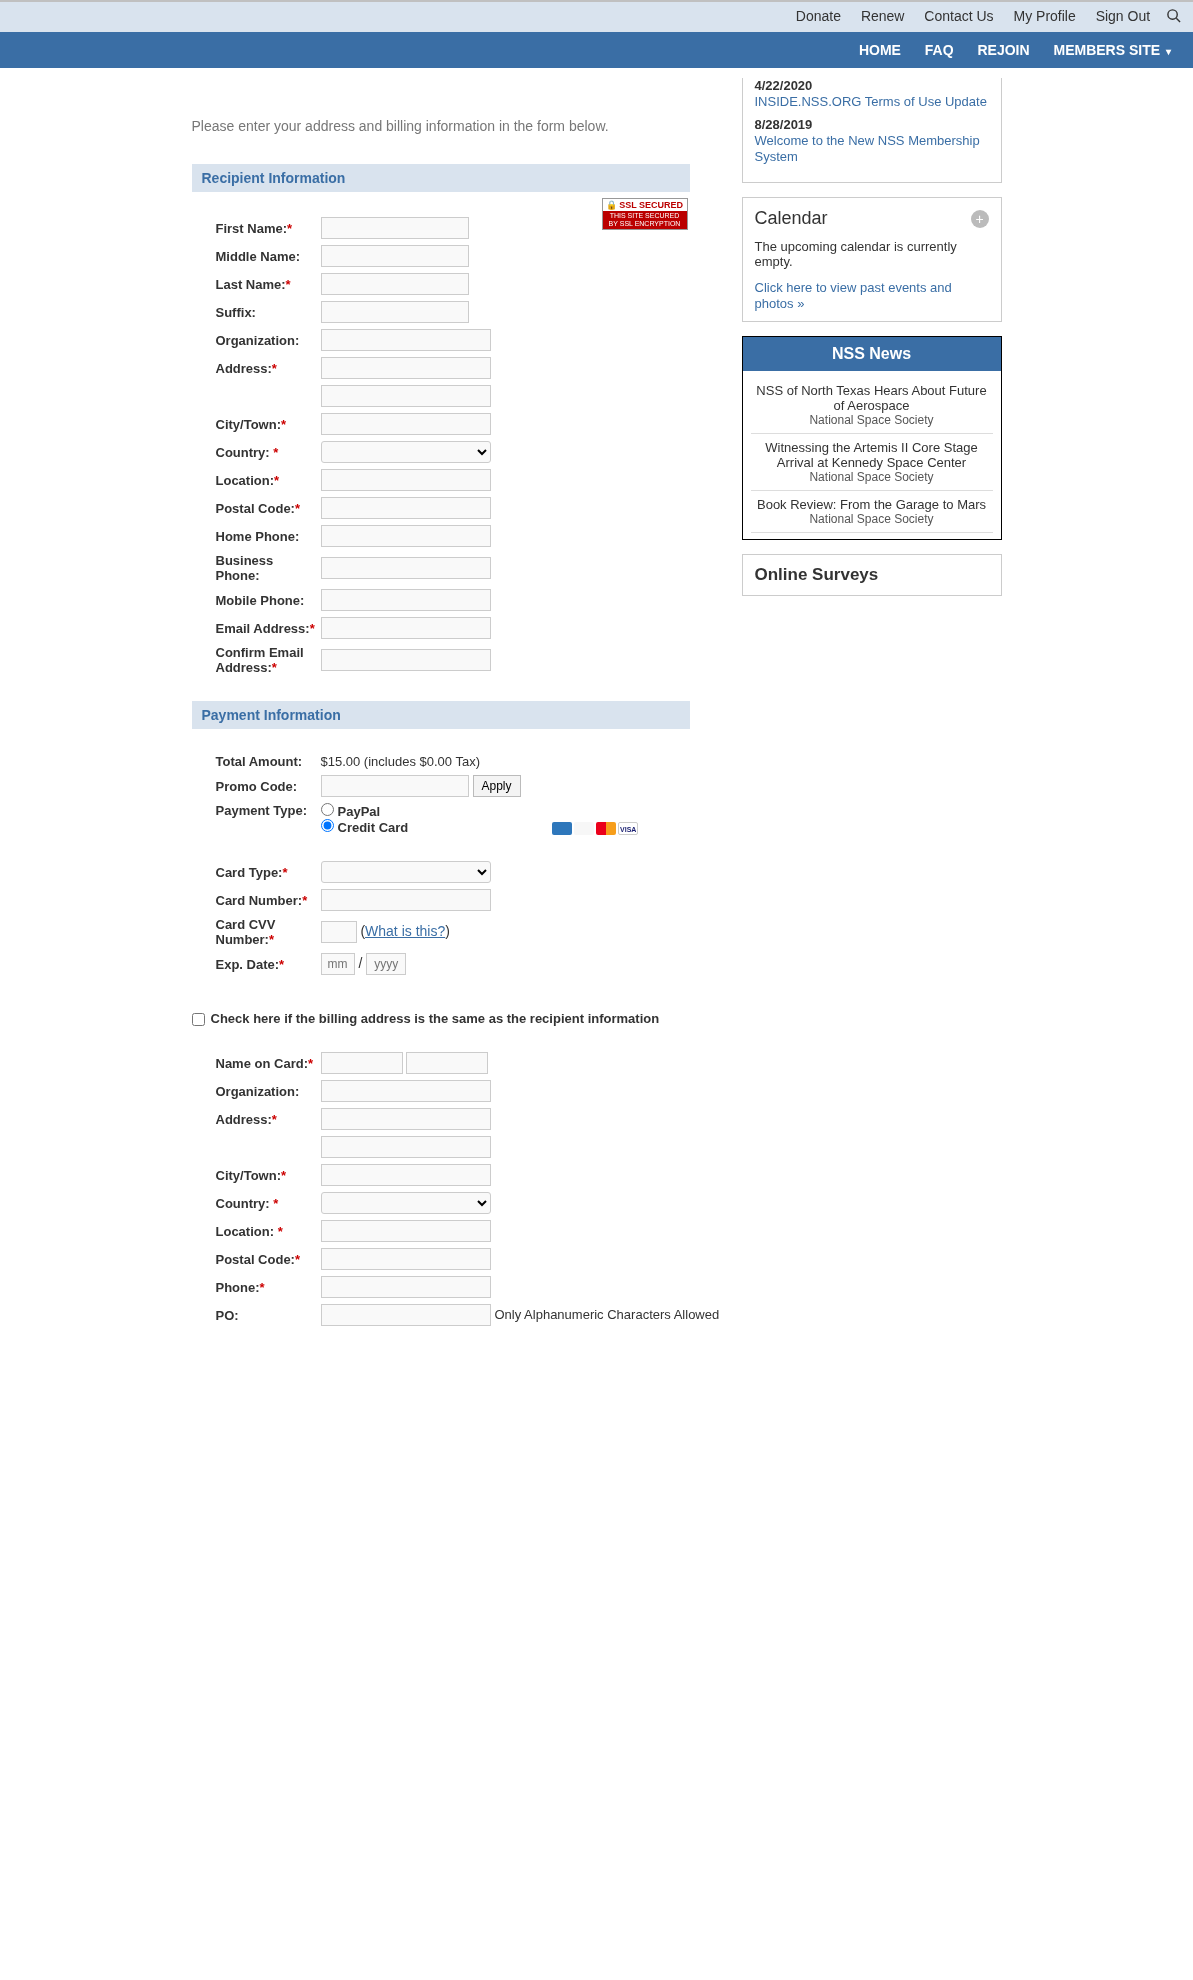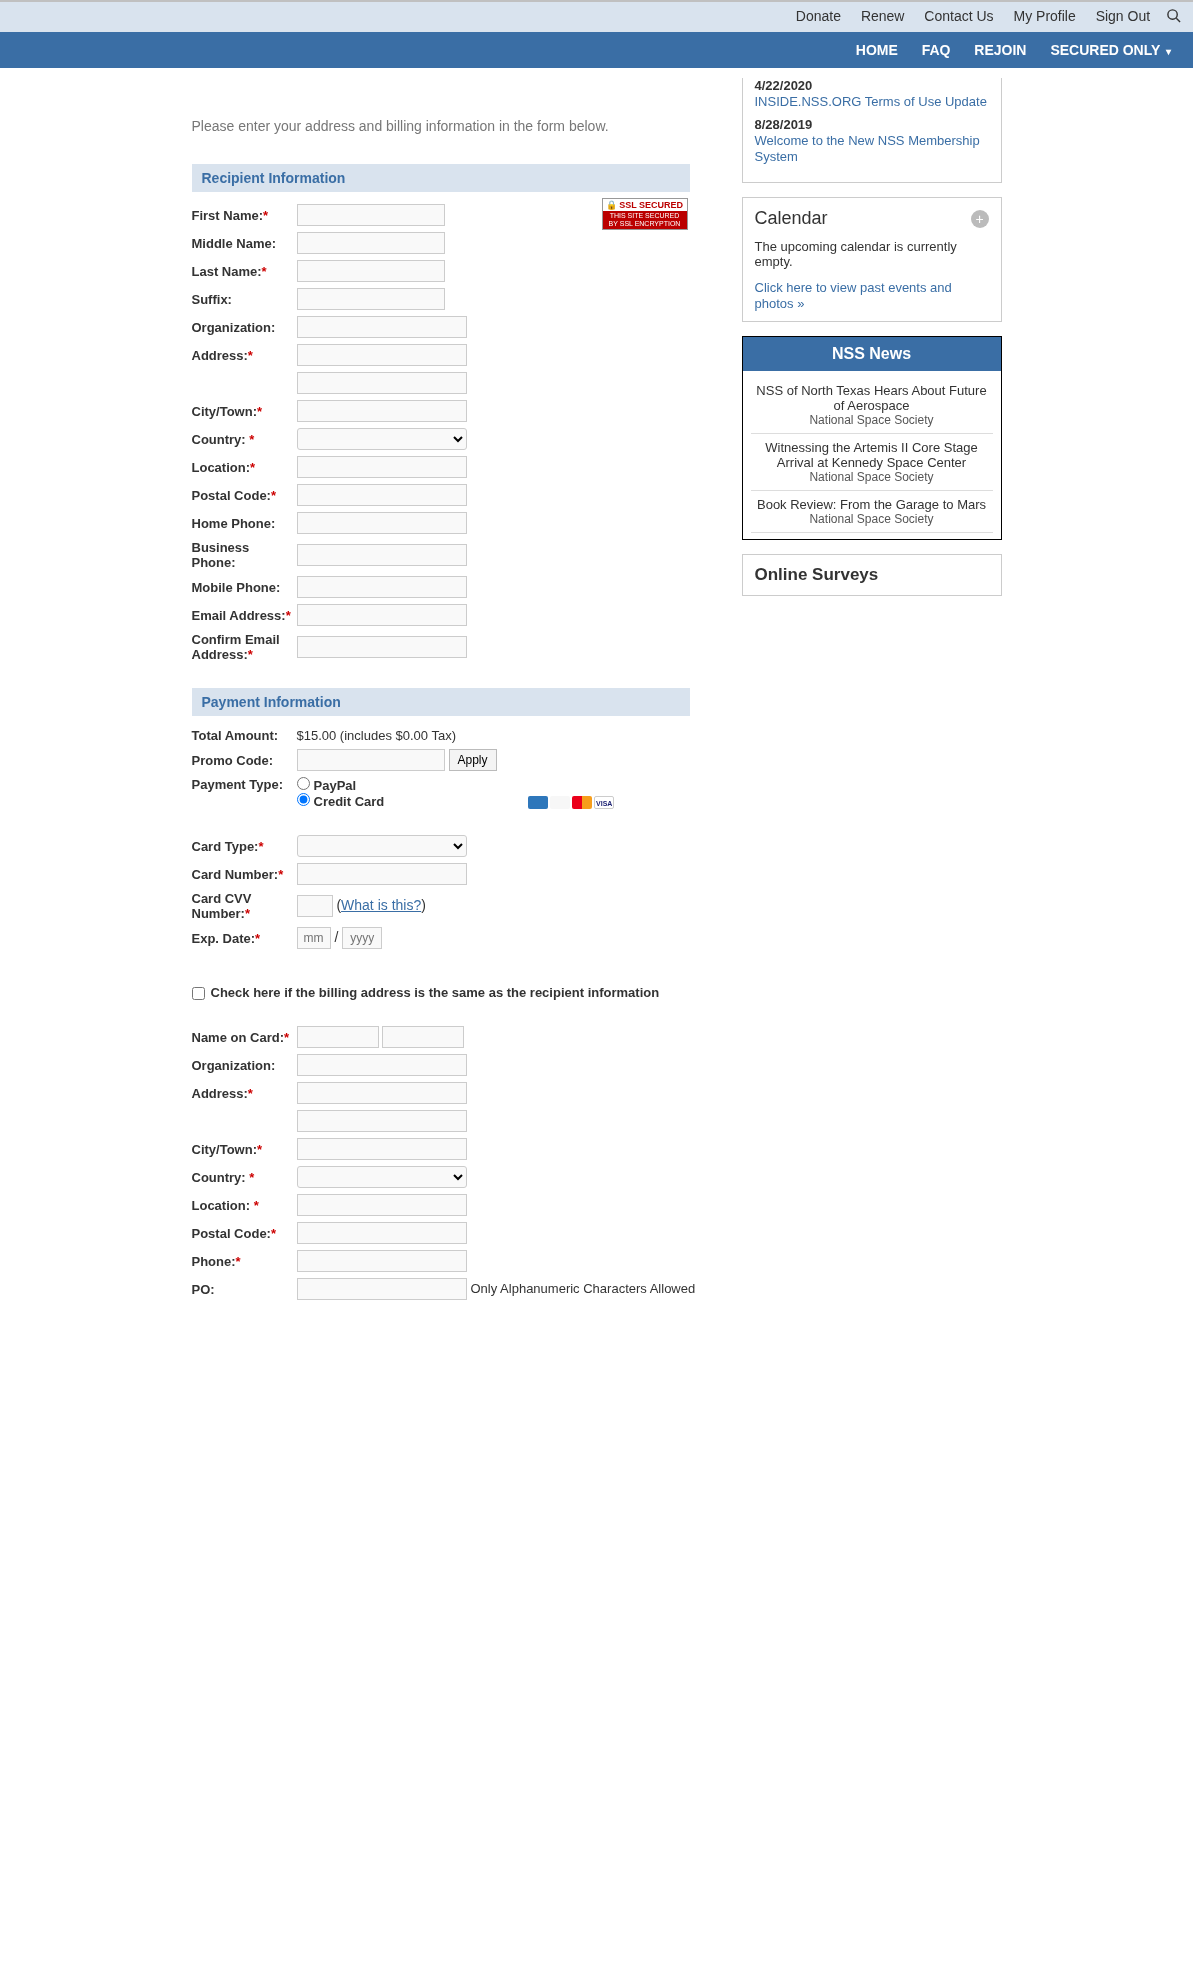--- a/index.html
+++ b/index.html
@@ -7,22 +7,22 @@
 .topbar { background: #d9e3ee; padding: 6px 12px; text-align: right; font-size: 14px; border-top: 2px solid #c0c0c0; }
 .topbar a { color: #333; text-decoration: none; margin: 0 8px; }
 .topbar .search-icon { display:inline-block; vertical-align:middle; margin-left:4px; }
 .navbar { background: #3a6ea5; padding: 10px 12px; text-align: right; }
 .navbar a { color: #fff; text-decoration: none; font-weight: bold; margin: 0 10px; font-size: 14px; }
 .navbar .caret { font-size: 10px; margin-left:2px;}
 .container { display: flex; max-width: 830px; margin: 0 auto; padding: 0 10px; }
 .main { flex: 1; padding-top: 50px; }
 .sidebar { width: 260px; margin-left: 20px; padding-top: 10px; }
 .intro { color: #777; margin-bottom: 30px; }
-.section-header { background: #d9e3ee; color: #3a6ea5; font-weight: bold; padding: 6px 10px; font-size: 14px; margin-bottom: 6px; width: 498px; }
-.form-table { border-collapse: separate; border-spacing: 0 6px; }
+.section-header { background: #d9e3ee; color: #3a6ea5; font-weight: bold; padding: 6px 10px; font-size: 14px; margin-bottom: 19px; width: 498px; }
+.form-table { border-collapse: separate; border-spacing: 0 6px; margin-left: 24px; }
 .form-table td.label { width: 105px; font-weight: bold; font-size: 13px; vertical-align: middle; padding-right: 4px; }
 .form-table td.field input[type=text], .form-table td.field select { height: 22px; border: 1px solid #ccc; background: #f9f9f9; padding: 0 4px; font-size: 12px; }
 .req { color: #c00; }
 .ssl-badge { position: absolute; }
 .ssl-wrap { position: relative; }
 .ssl-box { border: 1px solid #999; font-size: 9px; text-align: center; width: 86px; }
 .ssl-top { background: #fff; color: #b00; font-weight: bold; display:flex; align-items:center; justify-content:center; gap:2px; padding:1px 0;}
 .ssl-bot { background: #b00; color: #fff; font-size: 7px; line-height: 1.1; padding:1px 0;}
 .apply-btn { border: 1px solid #bbb; background: #f4f4f4; padding: 3px 8px; font-size: 12px; margin-left: 4px; }
 .radio-row label { font-weight: bold; font-size: 13px; margin-left: 4px; }
@@ -61,21 +61,21 @@
         <circle cx="7" cy="7" r="5" stroke="#333" stroke-width="1.5" fill="none"></circle>
         <line x1="11" y1="11" x2="15" y2="15" stroke="#333" stroke-width="1.5"></line>
       </svg>
   </span>
 </div>
 
 <div class="navbar">
   <a href="#">HOME</a>
   <a href="#">FAQ</a>
   <a href="#">REJOIN</a>
-  <a href="#"><span>SECURED ONLY</span> <span class="caret">▾</span></a>
+  <a href="#"><span>MEMBERS SITE</span> <span class="caret">▾</span></a>
 </div>
 
 <div class="container">
   <div class="main">
     <p class="intro">Please enter your address and billing information in the form below.</p>
 
     <div class="ssl-wrap">
       <div class="section-header">Recipient Information</div>
       <div class="ssl-badge" style="left:410px; top:34px;">
         <div class="ssl-box">

